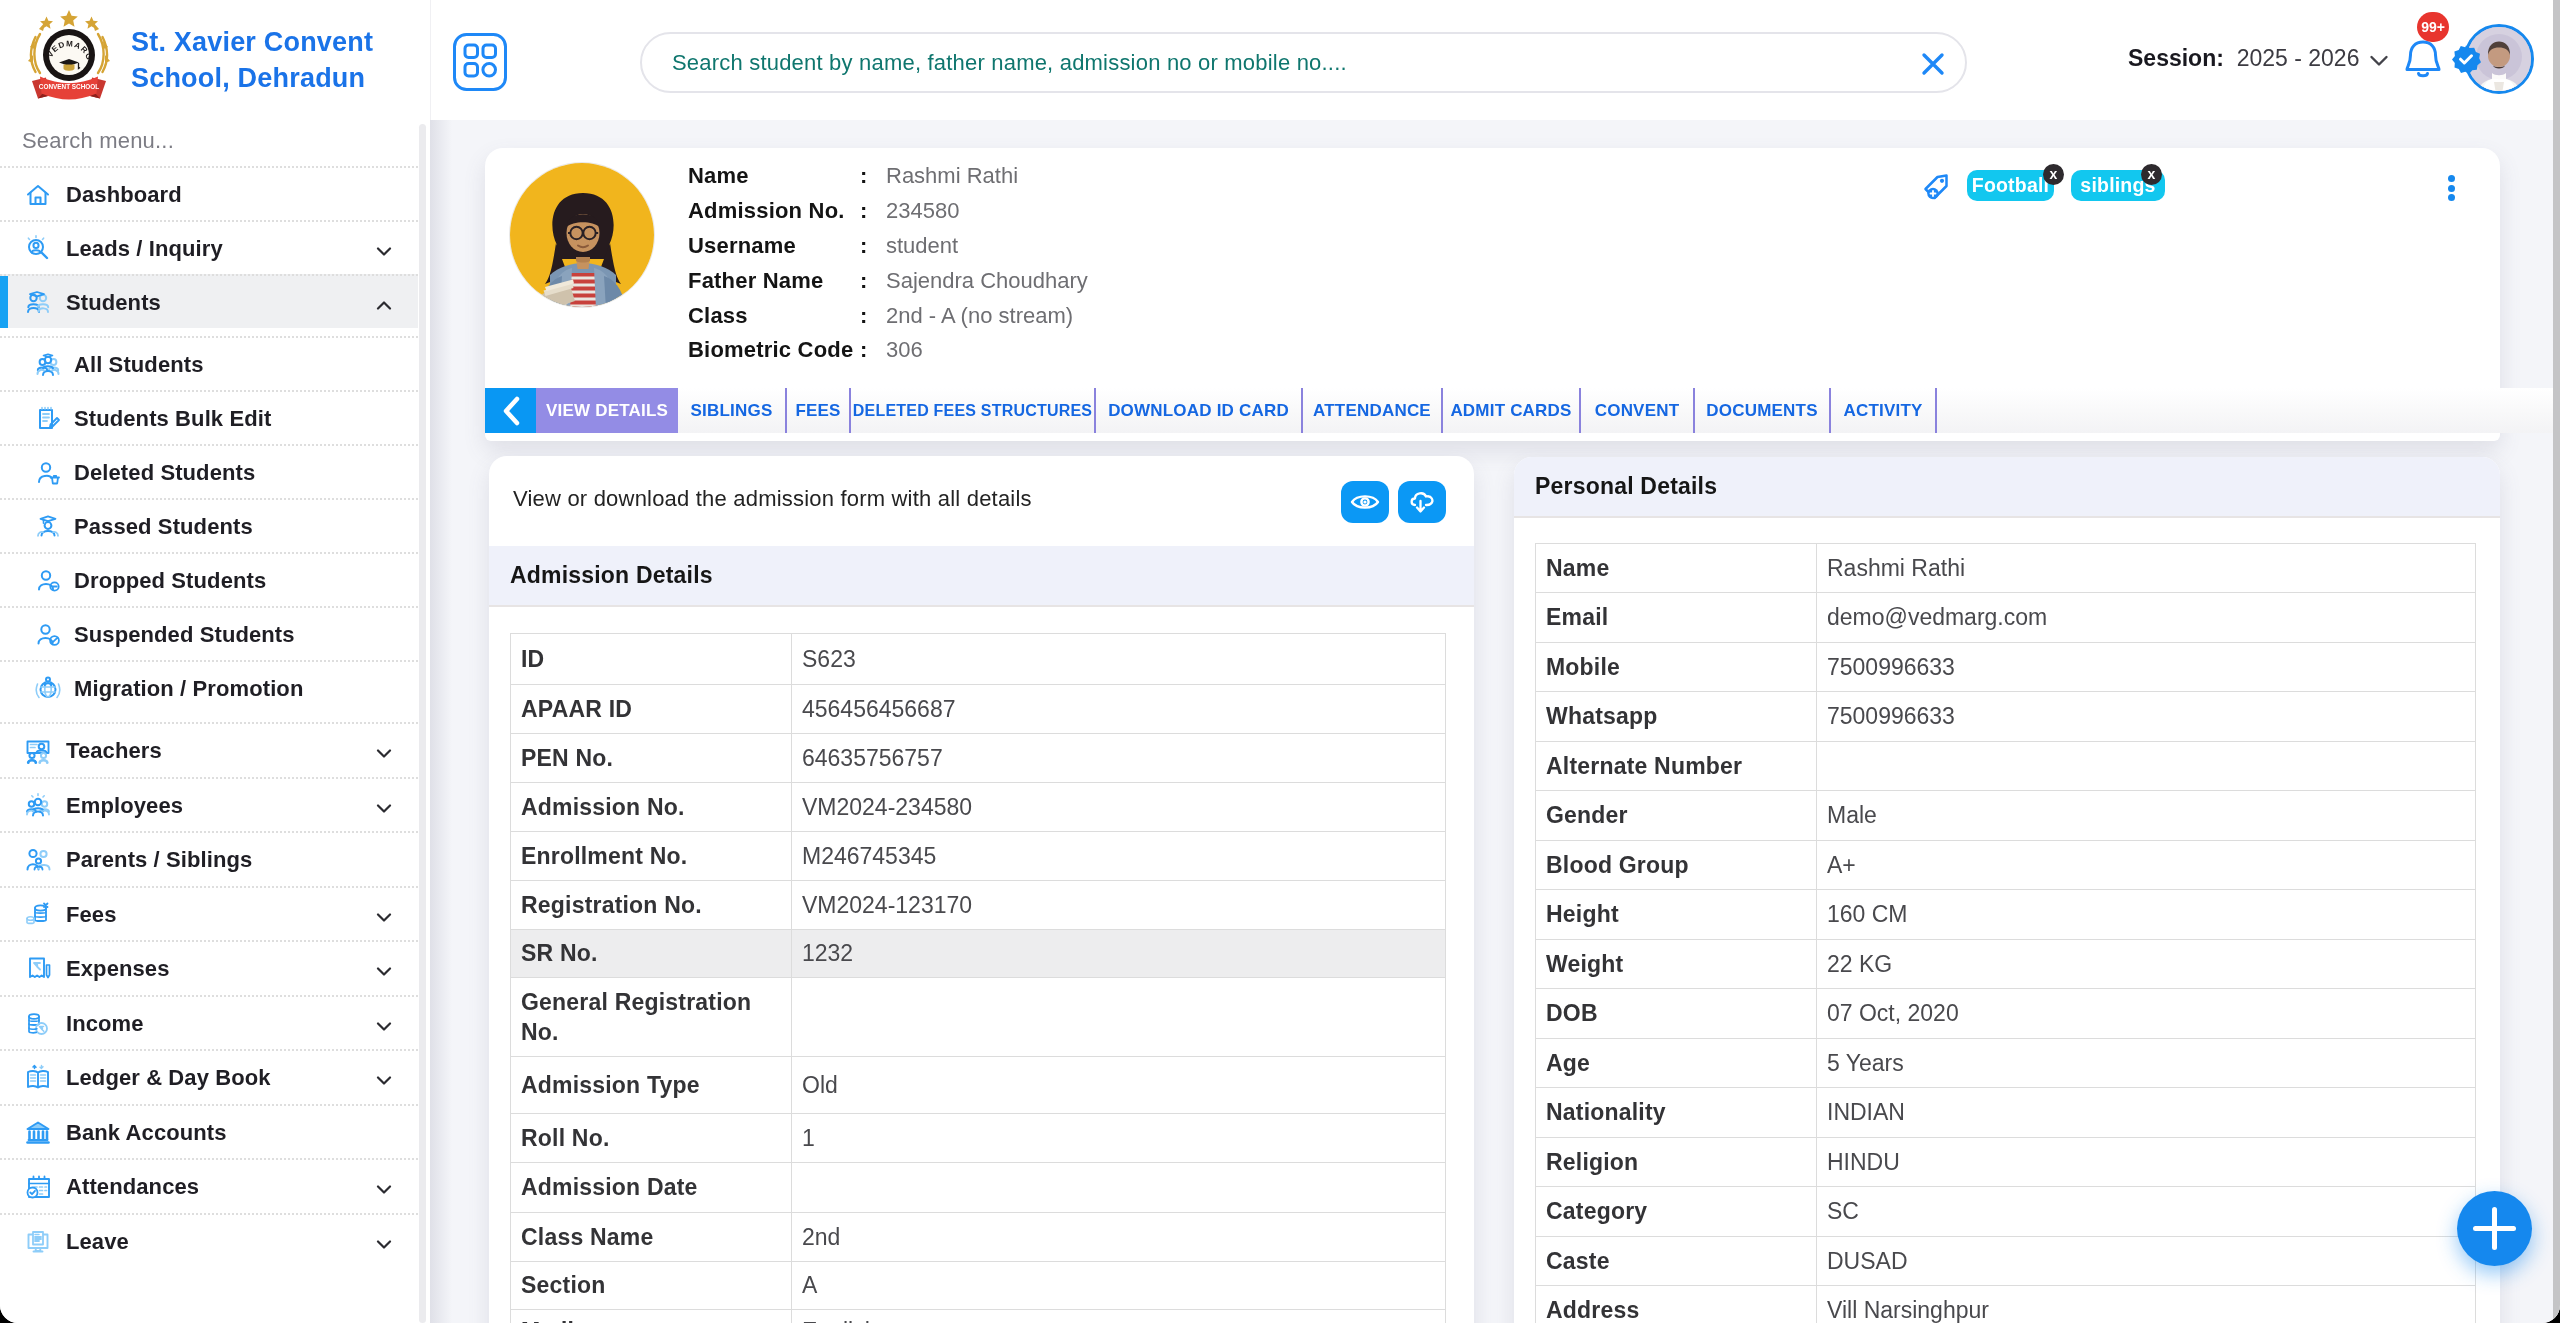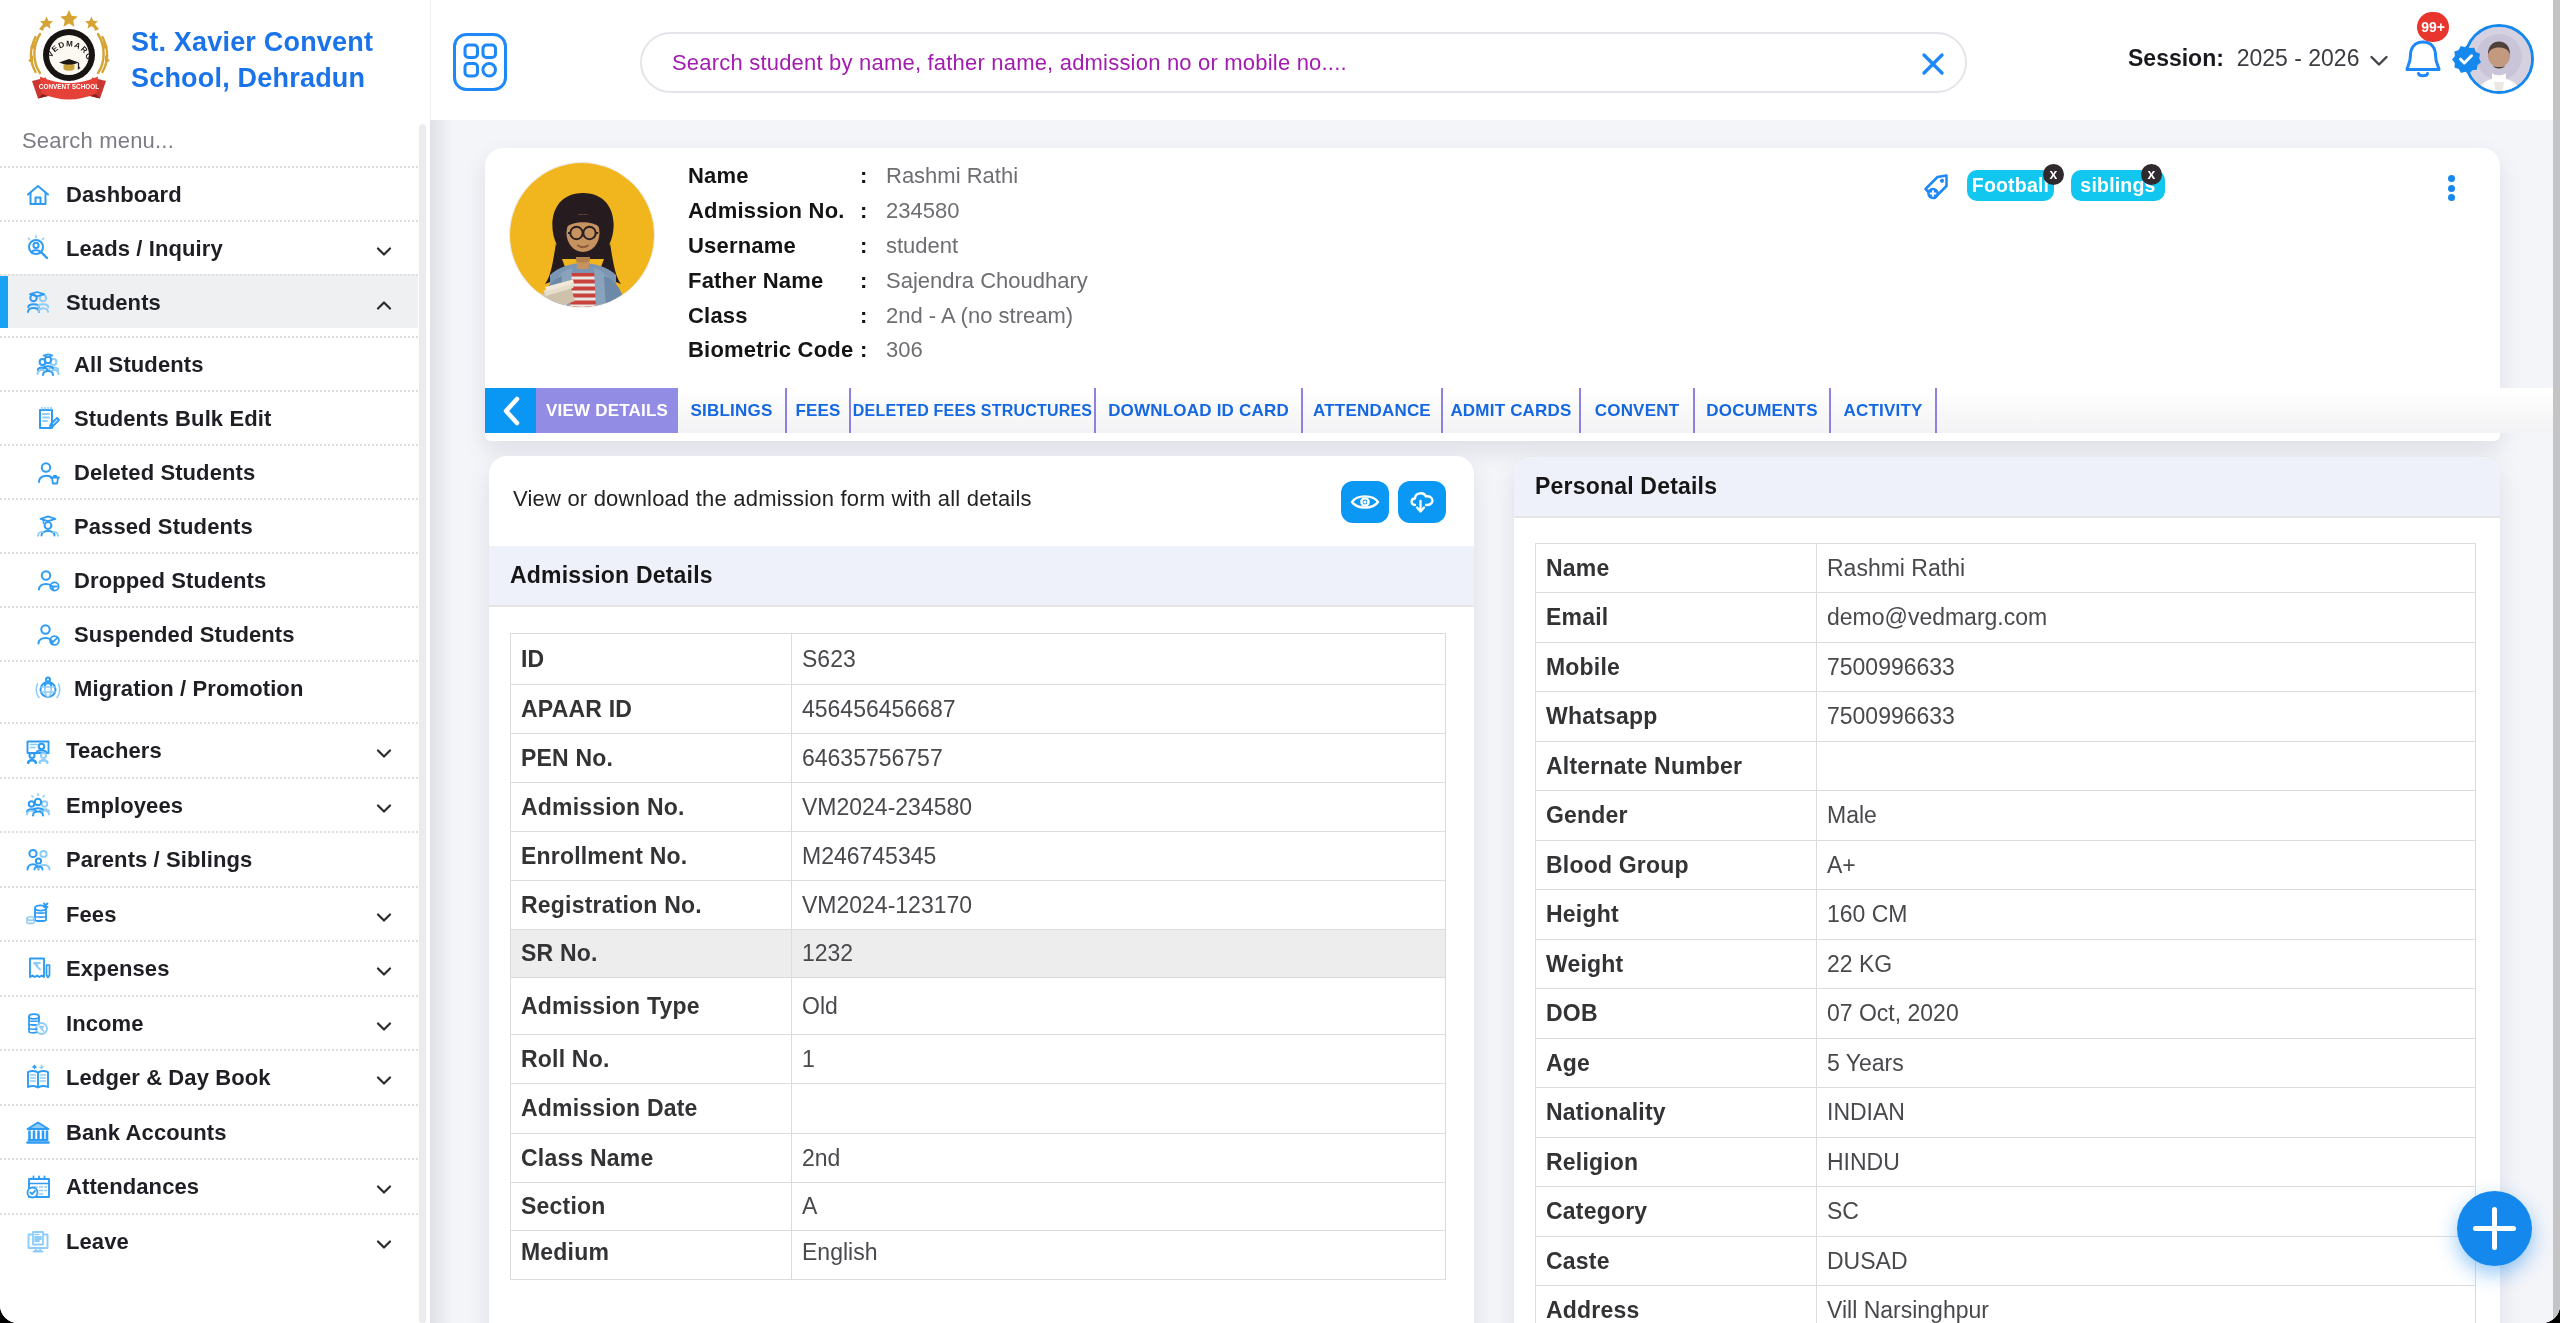--- a/index.html
+++ b/index.html
@@ -5,21 +5,21 @@
   * { margin:0; padding:0; box-sizing:border-box; }
   html,body { width:2560px; height:1323px; overflow:hidden; background:#000; }
   body { font-family:"Liberation Sans", sans-serif; }
   .page { position:absolute; left:0; top:0; width:2560px; height:1323px; background:#fff;
           border-radius:0 0 18px 18px; overflow:hidden; }
   
   .topbar { position:absolute; left:430px; top:0; width:2130px; height:120px; background:#fff; border-left:1px solid #f0f0f3; }
   .gridicon { position:absolute; left:22px; top:33px; }
   .searchpill { position:absolute; left:209px; top:32px; width:1327px; height:61px; background:#fff;
     border:2px solid #e4e4ea; border-radius:31px; }
-  .searchpill .ph { position:absolute; left:30px; top:16px; font-size:22px; color:#a21caf; letter-spacing:.2px; }
+  .searchpill .ph { position:absolute; left:30px; top:16px; font-size:22px; color:#0f766e; letter-spacing:.2px; }
   .searchpill .x { position:absolute; right:17px; top:15px; }
   .session { position:absolute; left:1697px; top:45px; font-size:23px; color:#19181f; font-weight:bold; }
   .session .val { font-weight:normal; color:#3c3b42; }
   .bell { position:absolute; left:1970px; top:36px; }
   .bellbadge { position:absolute; left:1986px; top:12px; min-width:32px; height:30px; background:#e8352e;
     border-radius:15px; color:#fff; font-size:14px; font-weight:bold; text-align:center; line-height:30px; padding:0 4px; }
   .avatar { position:absolute; left:2033px; top:24px; width:70px; height:70px; border-radius:50%;
     border:3px solid #1588ee; overflow:hidden; background:#cfc9de; }
   .avbadge { position:absolute; left:2020px; top:44px; width:30px; height:30px; }
   
@@ -195,20 +195,24 @@
               <td class="v">M246745345</td>
             </tr>
         <tr style="height:49px;">
               <td class="l">Registration No.</td>
               <td class="v">VM2024-123170</td>
             </tr>
         <tr style="height:48px;background:#ededee;">
               <td class="l">SR No.</td>
               <td class="v">1232</td>
             </tr>
+        <tr style="height:79px;">
+              <td class="l" style="line-height:30px;padding-top:8px;padding-bottom:8px;">General Registration<br>No.</td>
+              <td class="v"></td>
+            </tr>
         <tr style="height:57px;">
               <td class="l">Admission Type</td>
               <td class="v">Old</td>
             </tr>
         <tr style="height:49px;">
               <td class="l">Roll No.</td>
               <td class="v">1</td>
             </tr>
         <tr style="height:50px;">
               <td class="l">Admission Date</td>

